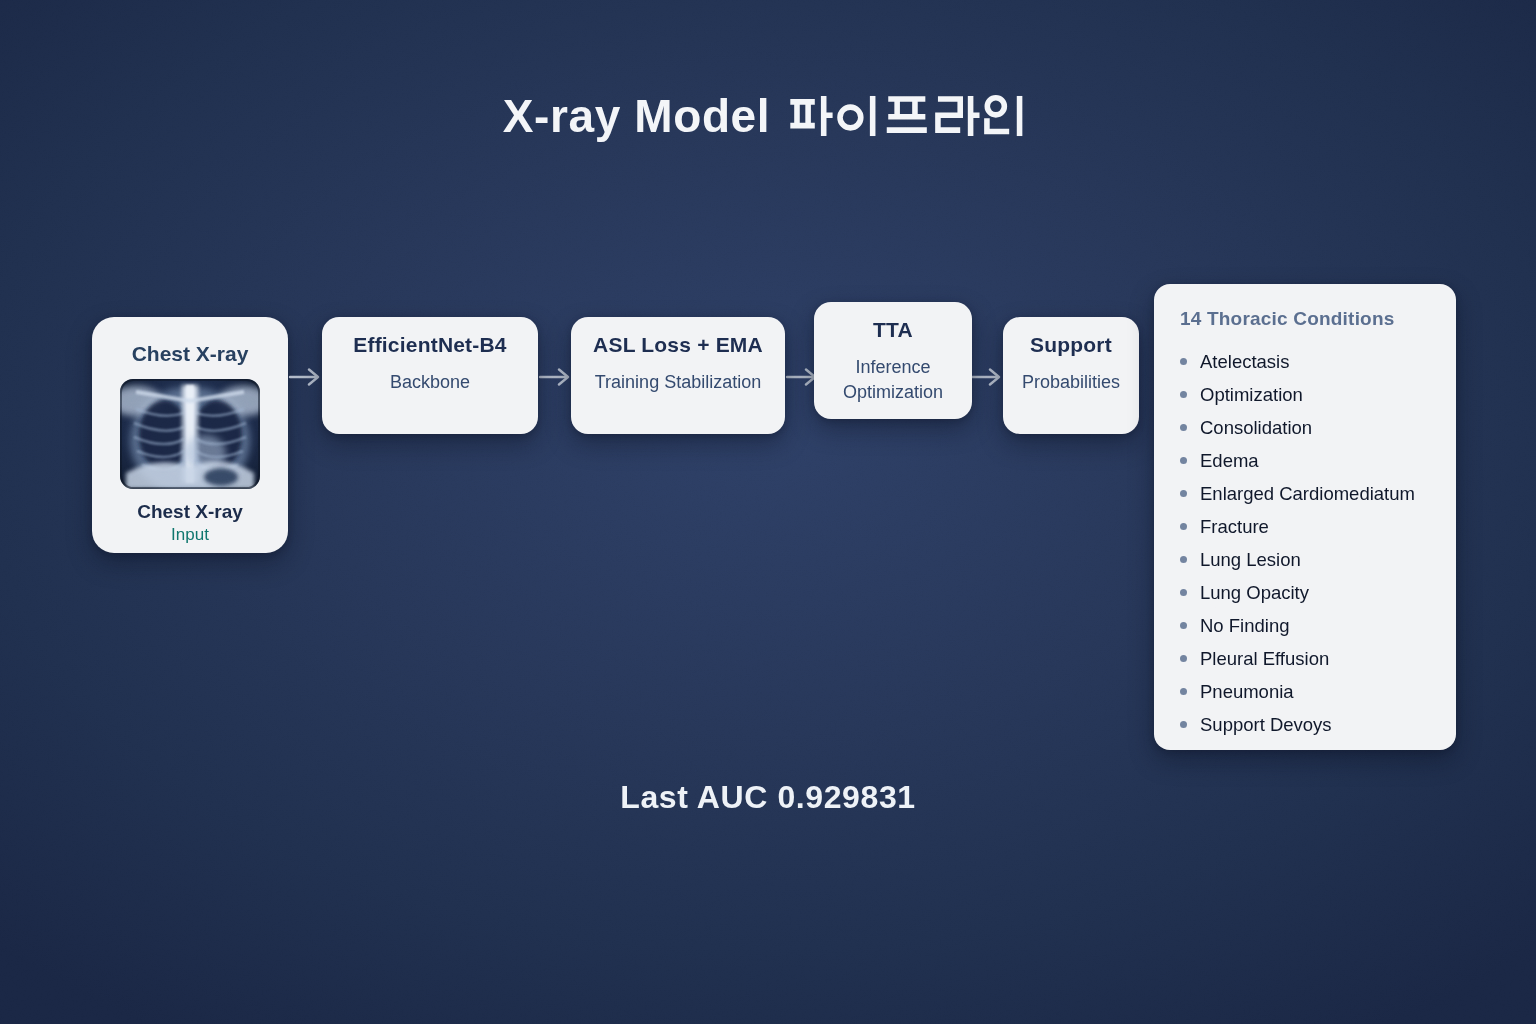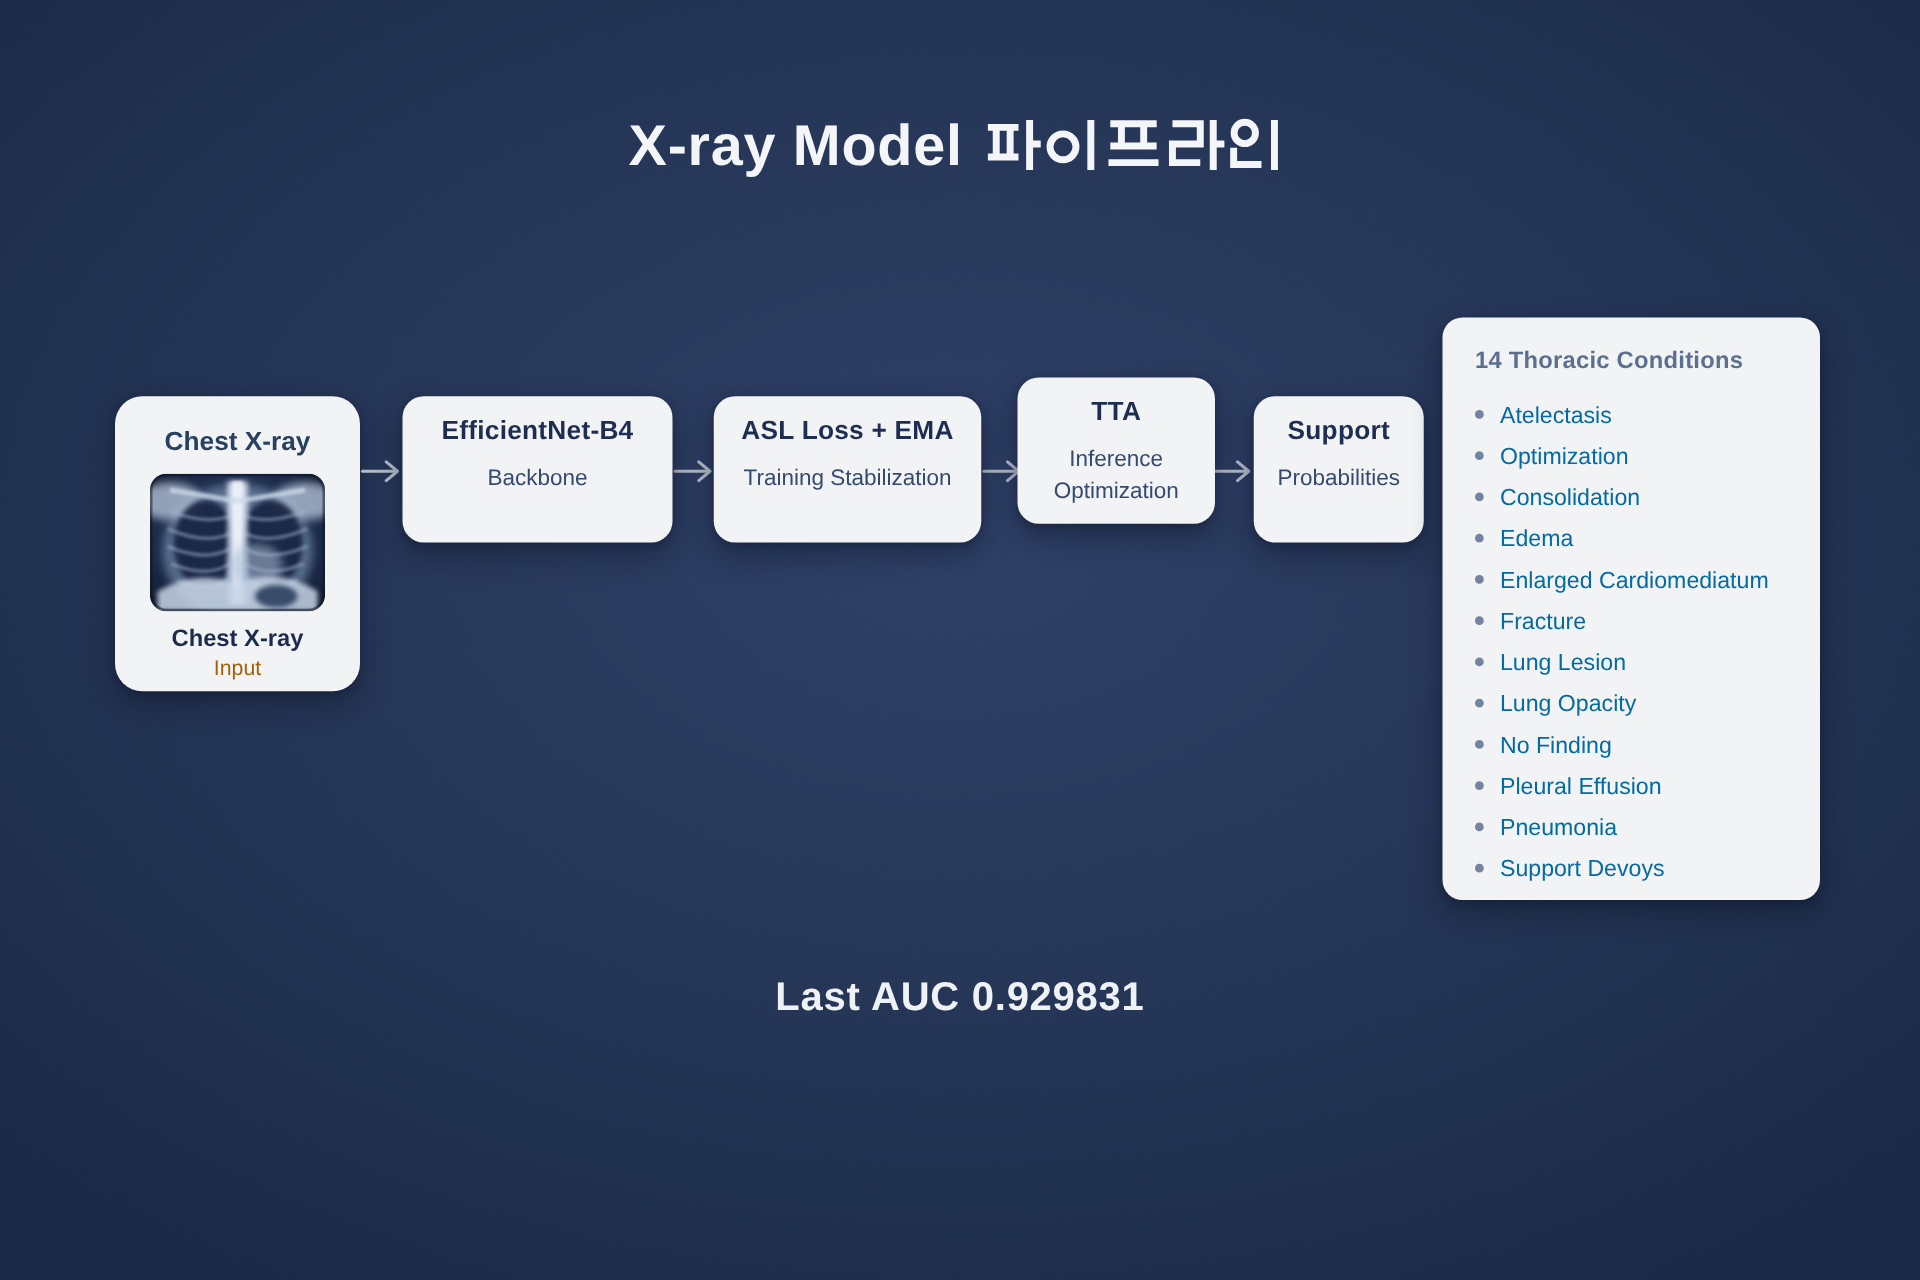--- a/index.html
+++ b/index.html
@@ -31,43 +31,43 @@
     box-shadow:0 10px 24px rgba(8,14,30,.38), 0 2px 6px rgba(8,14,30,.22);
   }
   .step { border-radius:17px; padding-top:16px; }
   .node-title { font-size:21px; font-weight:700; color:#1d2d50; letter-spacing:.2px; }
   .node-sub { margin:13px auto 0; font-size:18px; color:#33496e; line-height:1.38; max-width:92%; }
 
   .input-node { left:92px; top:317px; width:196px; height:236px; border-radius:22px; padding-top:25px; }
   .input-header { font-size:21px; font-weight:700; color:#27405f; }
   .xray-wrap { margin:13px auto 0; width:140px; height:110px; }
   .caption-bold { margin-top:12px; font-size:19px; font-weight:700; color:#1b2b4a; }
-  .caption-sub { margin-top:2px; font-size:17px; color:#a16207; }
+  .caption-sub { margin-top:2px; font-size:17px; color:#0f766e; }
 
   .node-b2 { left:322px; top:317px; width:216px; height:117px; }
   .node-b3 { left:571px; top:317px; width:214px; height:117px; }
   .node-b4 { left:814px; top:302px; width:158px; height:117px; }
   .node-b5 { left:1003px; top:317px; width:136px; height:117px; }
 
   .arrow { position:absolute; width:34px; height:22px; }
   .arrow-1 { left:288px; top:366px; }
   .arrow-2 { left:538px; top:366px; }
   .arrow-3 { left:785px; top:366px; }
   .arrow-4 { left:969px; top:366px; }
 
   
   .panel {
-    position:absolute; left:1154px; top:254px; width:302px; height:466px;
+    position:absolute; left:1154px; top:284px; width:302px; height:466px;
     background:#f2f3f5; border-radius:16px; text-align:left;
     box-shadow:0 10px 24px rgba(8,14,30,.38), 0 2px 6px rgba(8,14,30,.22);
     padding:24px 11px 0 26px;
   }
   .panel-title { font-size:19px; font-weight:700; color:#5a6e8f; letter-spacing:.2px; }
   .panel ul { list-style:none; margin-top:15px; }
-  .panel li { display:flex; align-items:center; gap:13px; height:33px; font-size:18.5px; color:#0369a1; }
+  .panel li { display:flex; align-items:center; gap:13px; height:33px; font-size:18.5px; color:#0f172a; }
   .dot { width:7px; height:7px; border-radius:50%; background:#72839f; flex:none; }
 
   
   .metric {
     position:absolute; top:779px; left:0; width:1536px; text-align:center;
     font-size:32px; font-weight:700; color:#eef2f7; letter-spacing:.6px;
   }
 </style>
 </head>
 <body>

